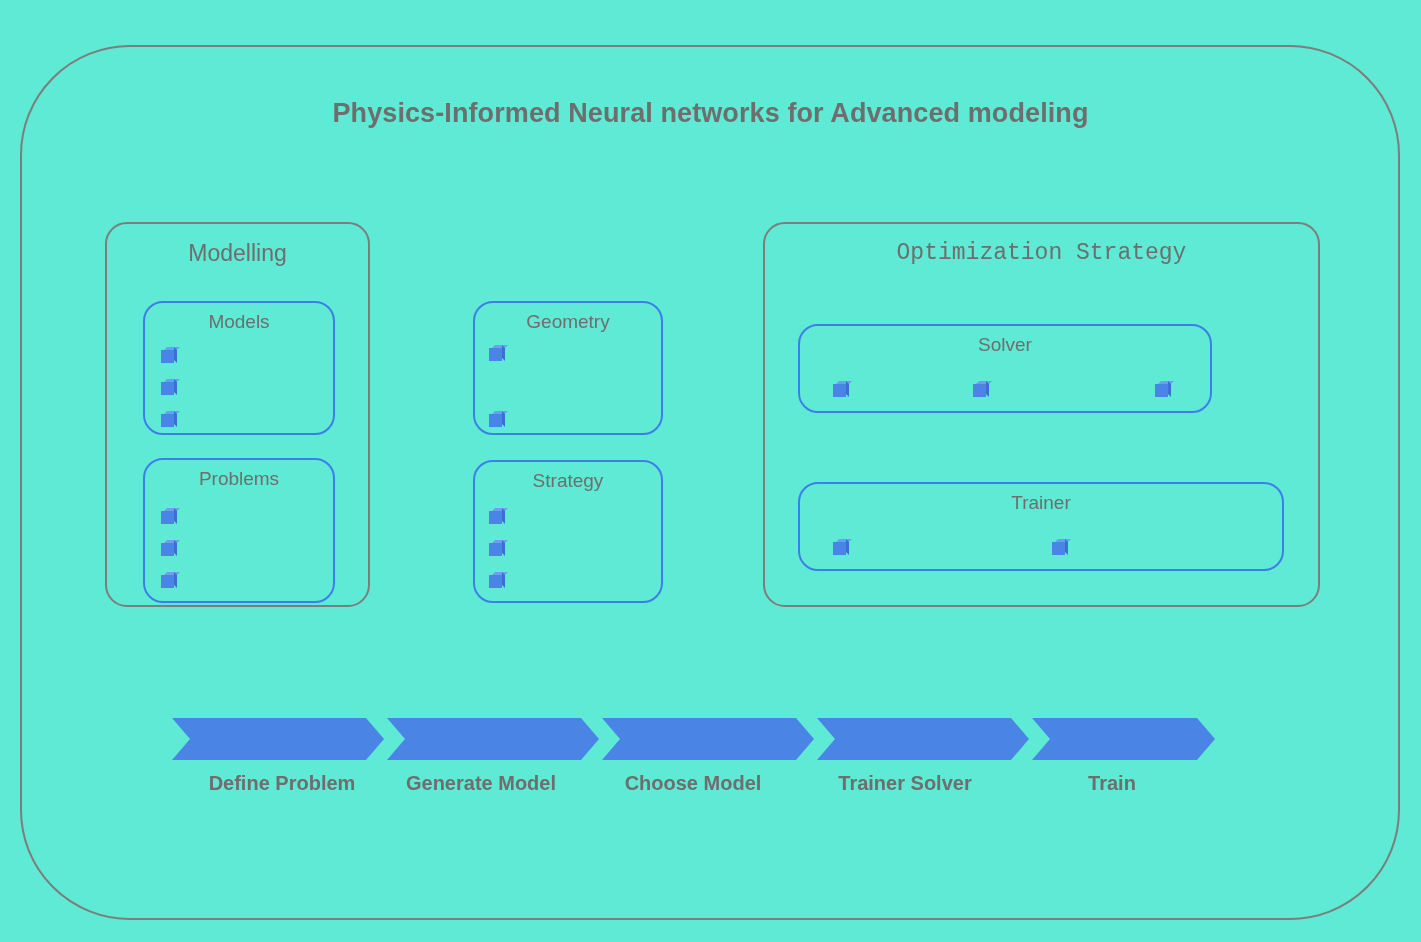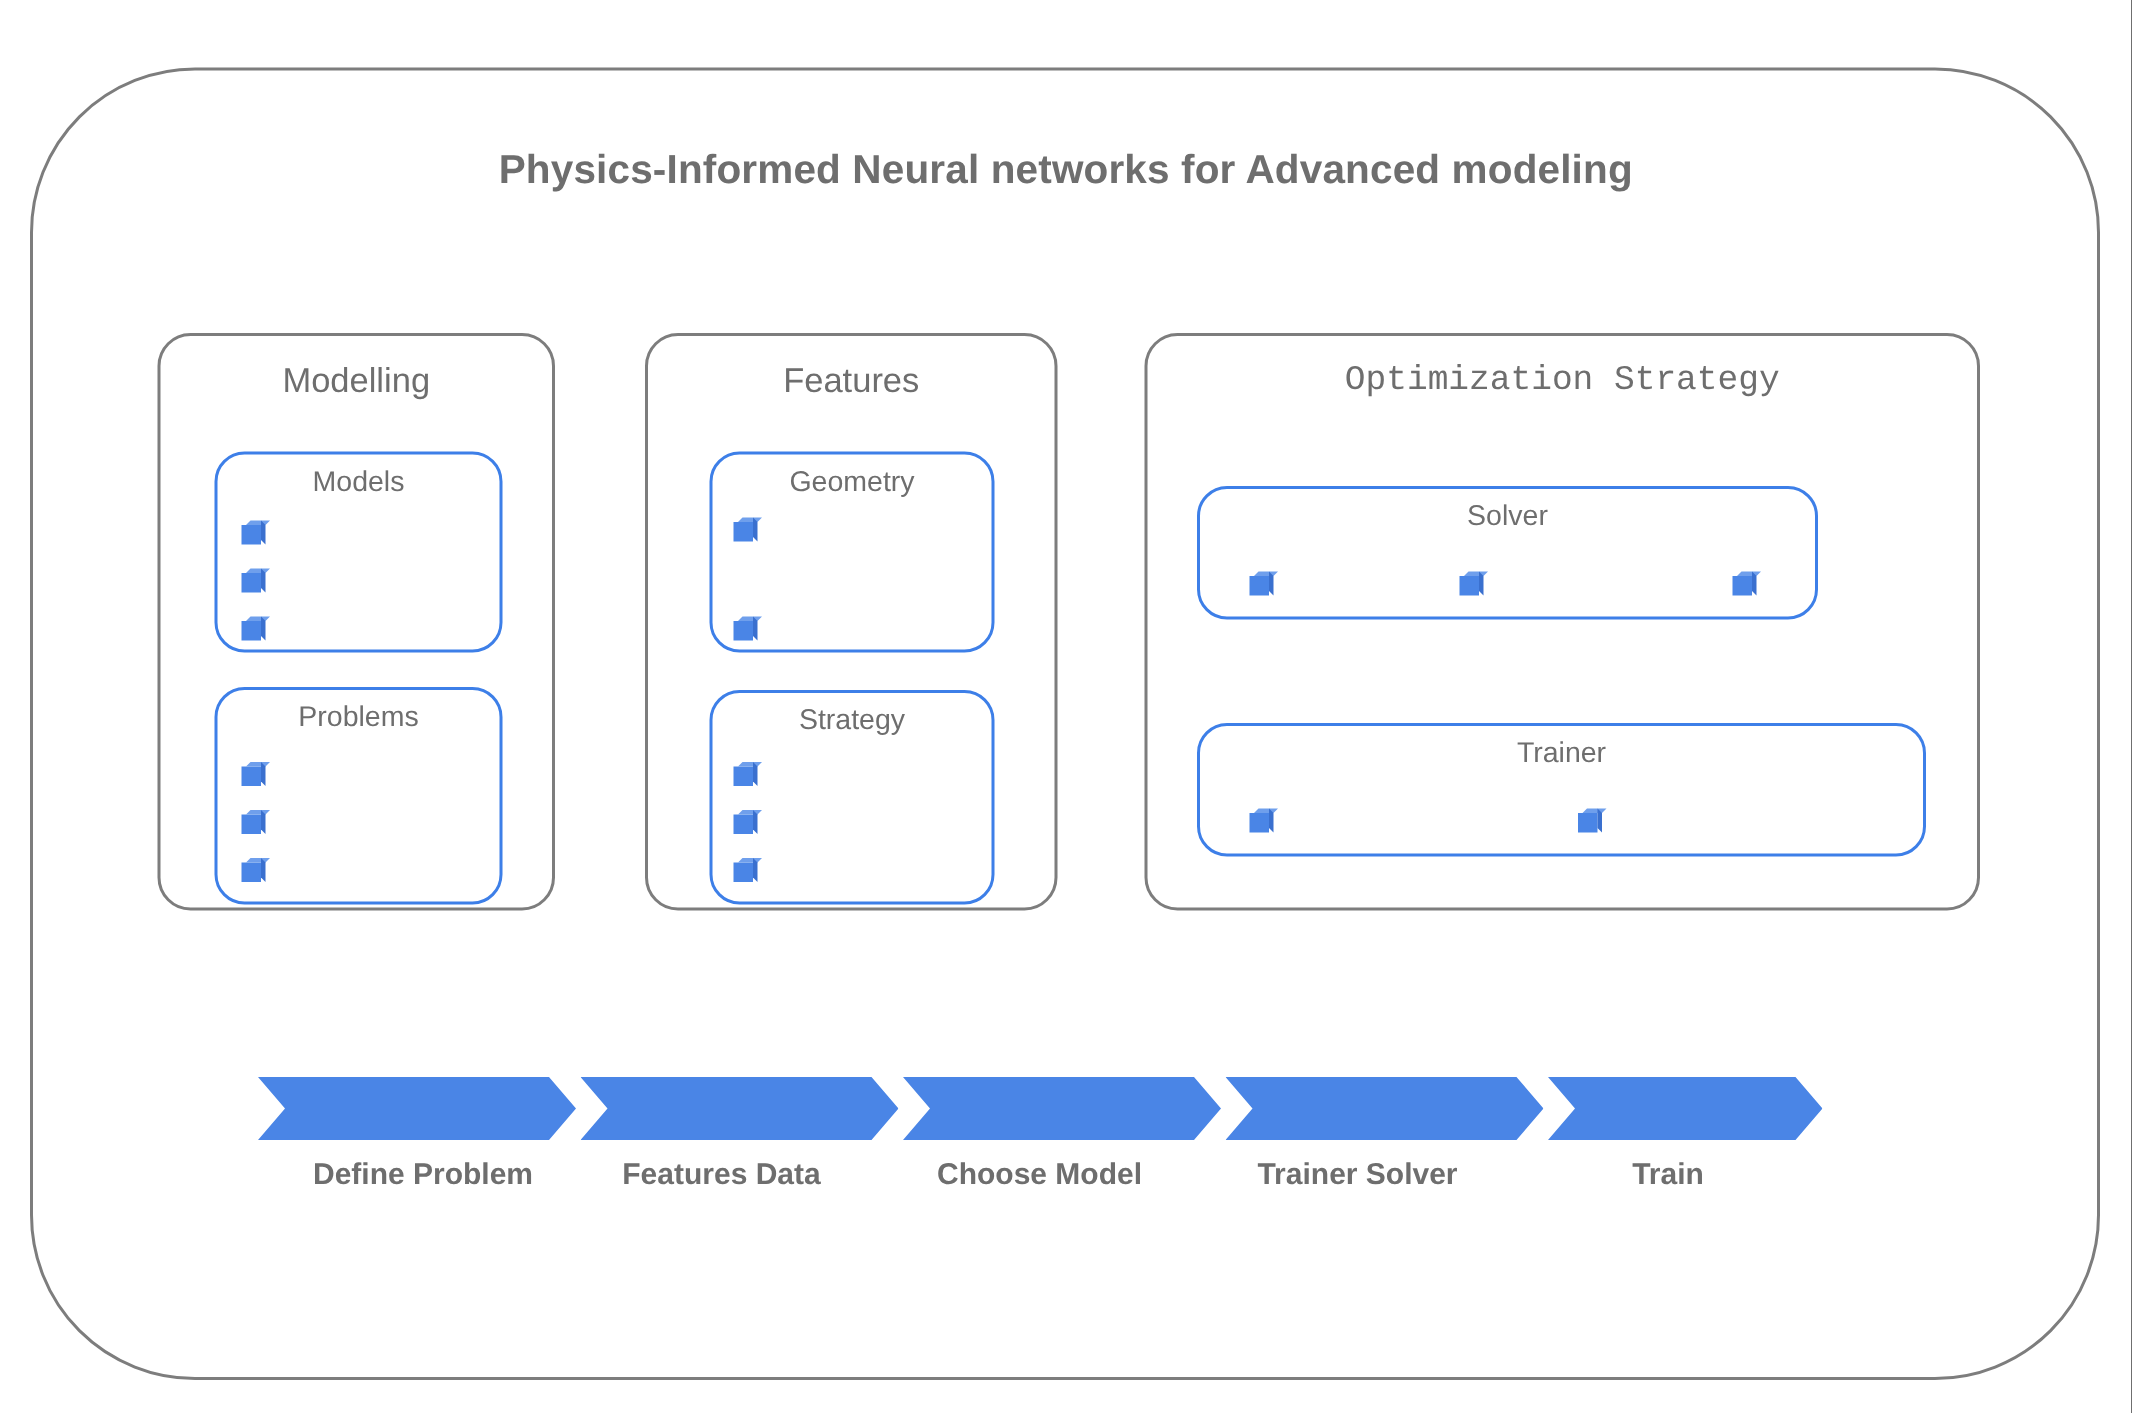--- a/index.html
+++ b/index.html
@@ -12,21 +12,21 @@
     width: 1421px;
     height: 942px;
     overflow: hidden;
     font-family: "Liberation Sans", sans-serif;
   }
 
   #canvas {
     position: relative;
     width: 1421px;
     height: 942px;
-    background: #ffffff;
+    background: #5eead4;
   }
 
   
   .outer-shell {
     position: absolute;
     left: 20px;
     top: 45px;
     width: 1380px;
     height: 875px;
     box-sizing: border-box;
@@ -206,23 +206,20 @@
         <div class="face-top-b"></div>
         <div class="face-side"></div>
     </div>
     <div class="cube" style="left:16px; top:108px;">
       <div class="face-front"></div>
         <div class="face-top-b"></div>
         <div class="face-side"></div>
     </div>
   </div>
 
-  <div class="group-box" id="group-features">
-    <div class="group-label">Features</div>
-  </div>
 
   <div class="blue-box" id="box-geometry">
     <div class="blue-label">Geometry</div>
     <div class="cube" style="left:14px; top:42px;">
       <div class="face-front"></div>
         <div class="face-top-b"></div>
         <div class="face-side"></div>
     </div>
     <div class="cube" style="left:14px; top:108px;">
       <div class="face-front"></div>
@@ -289,18 +286,18 @@
 
   <div id="pipeline">
     <div class="chevron first" style="left:0px;   width:212px;"></div>
     <div class="chevron" style="left:215px; width:212px;"></div>
     <div class="chevron" style="left:430px; width:212px;"></div>
     <div class="chevron" style="left:645px; width:212px;"></div>
     <div class="chevron" style="left:860px; width:183px;"></div>
   </div>
 
   <div class="pipe-label" style="left:182px; width:200px;">Define Problem</div>
-  <div class="pipe-label" style="left:381px; width:200px;">Features Data</div>
+  <div class="pipe-label" style="left:381px; width:200px;">Generate Model</div>
   <div class="pipe-label" style="left:593px; width:200px;">Choose Model</div>
   <div class="pipe-label" style="left:805px; width:200px;">Trainer Solver</div>
   <div class="pipe-label" style="left:1012px; width:200px;">Train</div>
 
 </div>
 
 </body></html>

